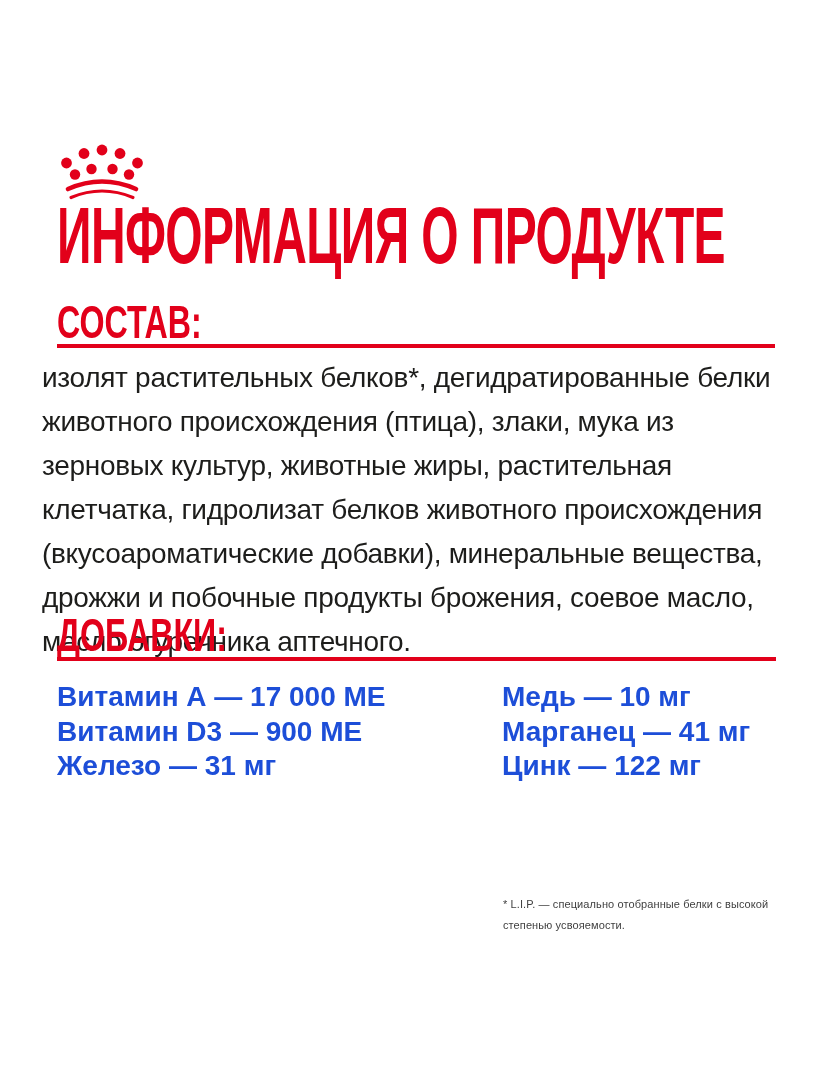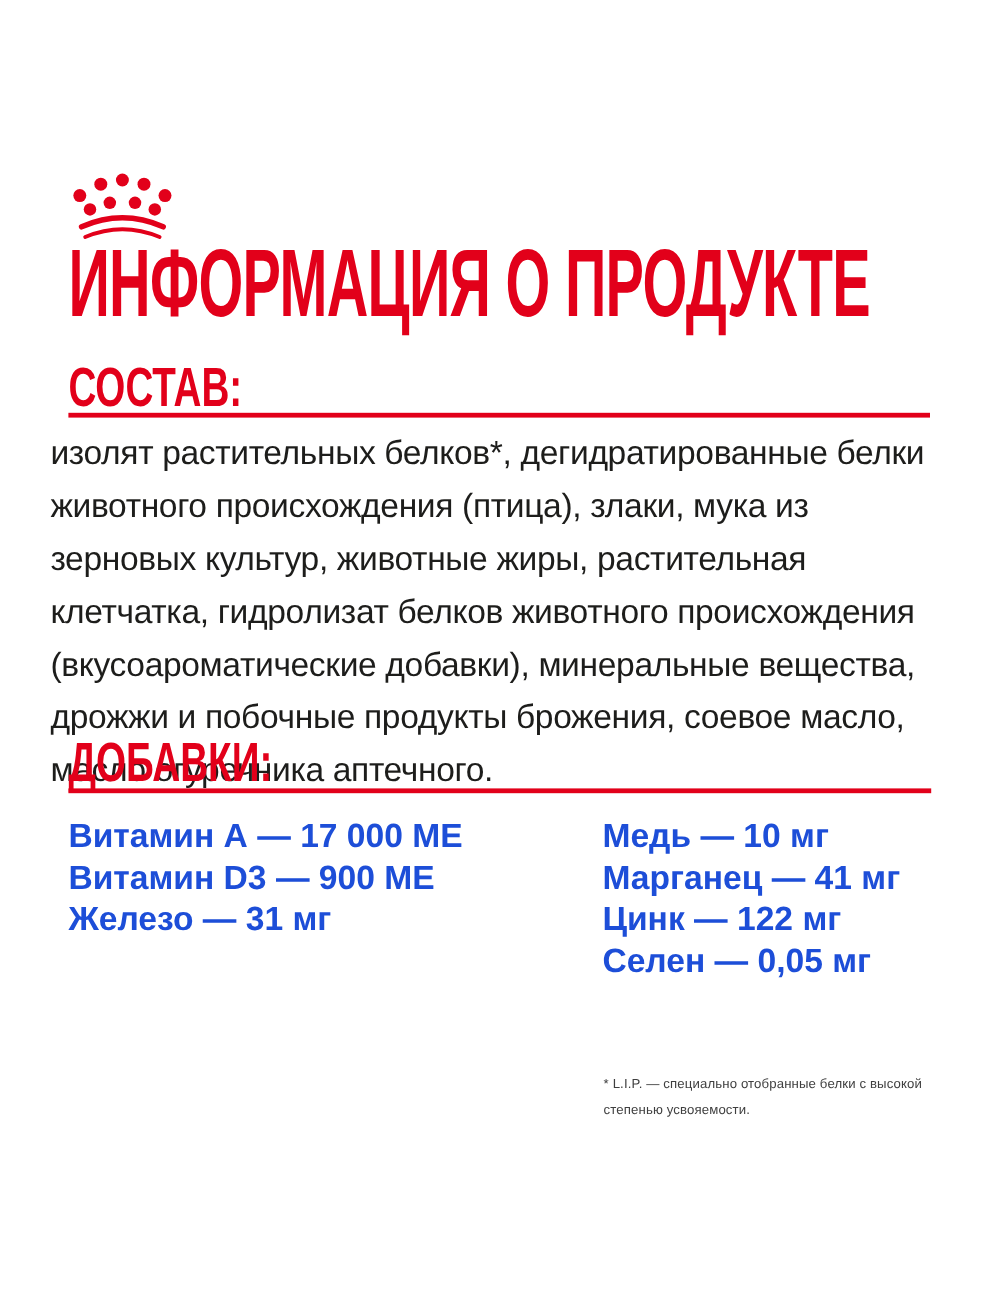--- a/index.html
+++ b/index.html
@@ -133,19 +133,18 @@
   <div class="additives">
     <ul class="adds-col left">
       <li>Витамин А — 17 000 МЕ</li>
       <li>Витамин D3 — 900 МЕ</li>
       <li>Железо — 31 мг</li>
     </ul>
     <ul class="adds-col right">
       <li>Медь — 10 мг</li>
       <li>Марганец — 41 мг</li>
       <li>Цинк — 122 мг</li>
-      <li>Селен — 0,05 мг</li>
     </ul>
   </div>
 
   <p class="footnote">* L.I.P. — специально отобранные белки с высокой степенью усвояемости.</p>
 
 </div>
 
 </body></html>

